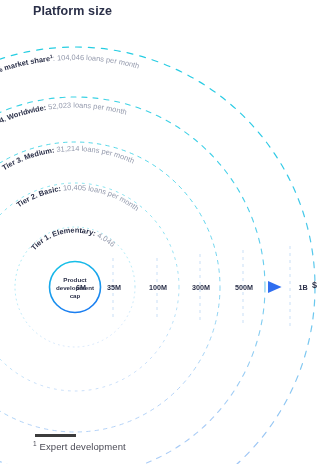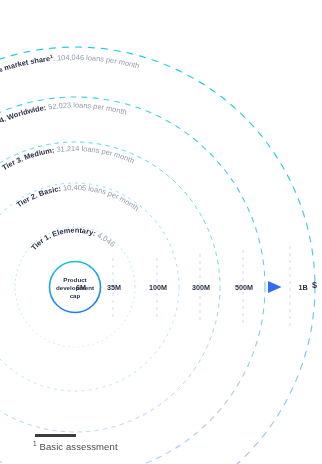--- a/index.html
+++ b/index.html
@@ -39,20 +39,21 @@
     position:absolute;
     left:312px;top:280px;
     font-size:9px;font-weight:700;color:#2b3049;
   }
 </style>
 </head>
 <body>
 
 <div id="chart-root">
 
+  <div class="page-title">Platform size</div>
 
   <svg id="viz" viewBox="0 0 322 464">
     <defs>
       <linearGradient id="ringGrad" x1="0" y1="0" x2="0.25" y2="1">
         <stop offset="0%" stop-color="#22cfe0"></stop>
         <stop offset="45%" stop-color="#2ec9e6"></stop>
         <stop offset="100%" stop-color="#9fc6f5"></stop>
       </linearGradient>
       <linearGradient id="axisGrad" x1="0" y1="0" x2="1" y2="0">
         <stop offset="0%" stop-color="#1fe0c8"></stop>
@@ -138,15 +139,15 @@
         <textPath href="#tp5" startOffset="46.5%">
           <tspan font-weight="700" fill="#2b3049">Tier 5. 15% market share</tspan><tspan font-weight="700" fill="#2b3049" font-size="5" baseline-shift="super">1</tspan><tspan fill="#9298ab">: 104,046 loans per month</tspan>
         </textPath>
       </text>
     </g>
   </svg>
 
   <div class="axis-dollar">$</div>
 
   <div class="footnote-rule"></div>
-  <div class="footnote-text"><sup>1</sup> <span>Basic assessment</span></div>
+  <div class="footnote-text"><sup>1</sup> <span>Expert development</span></div>
 
 </div>
 
 </body></html>

